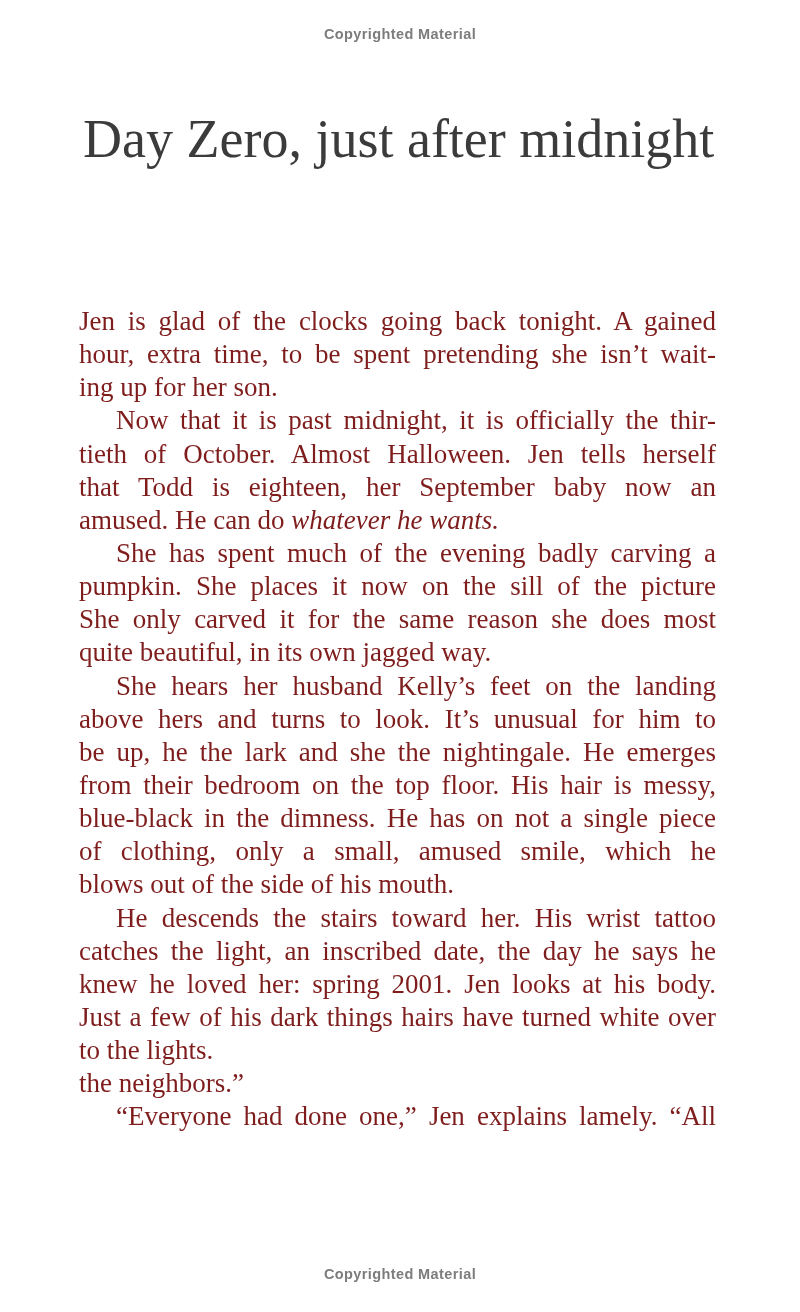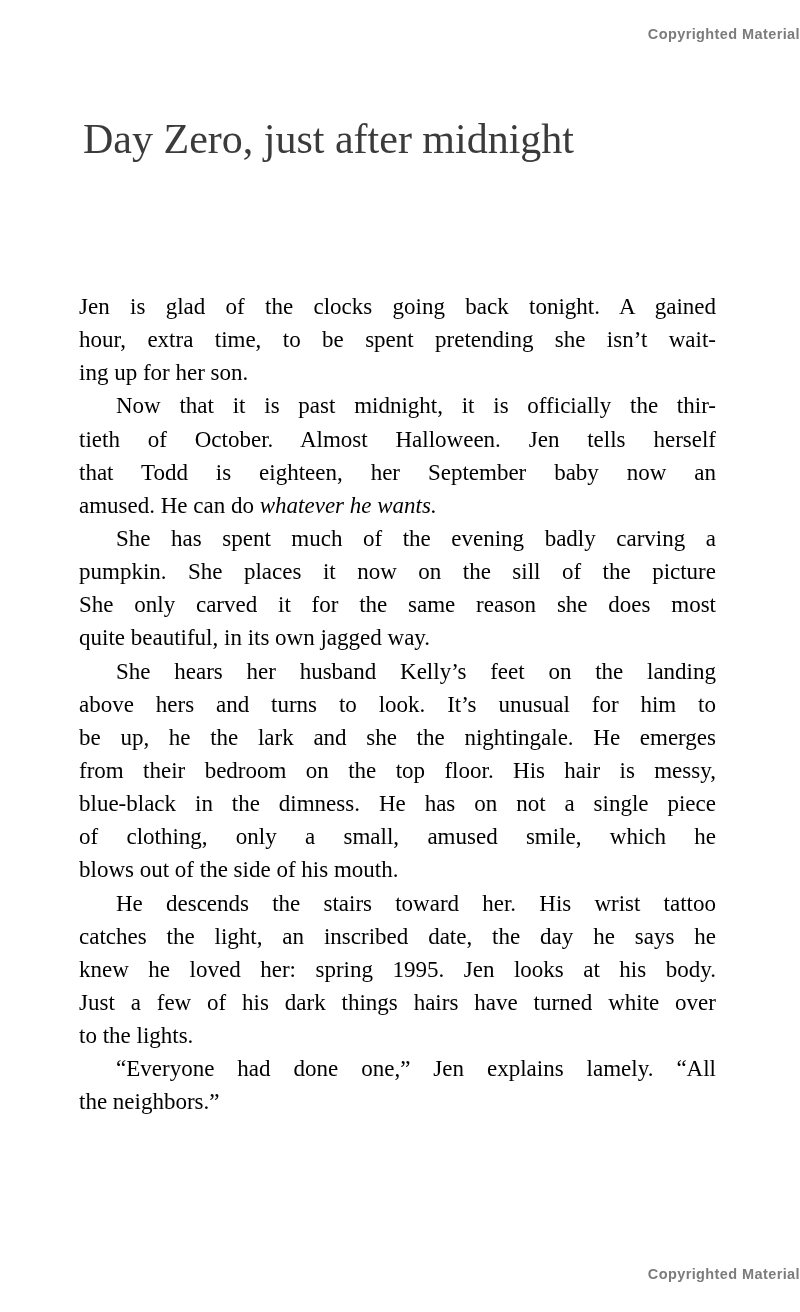--- a/index.html
+++ b/index.html
@@ -8,48 +8,48 @@
     height: 1312px;
     background: #ffffff;
     position: relative;
     overflow: hidden;
     font-family: "Liberation Serif", "DejaVu Serif", serif;
   }
   .copyright {
     position: absolute;
     left: 0;
     width: 800px;
-    text-align: right;
+    text-align: center;
     font-family: "Liberation Sans", sans-serif;
     font-size: 14.5px;
     font-weight: bold;
     letter-spacing: 0.4px;
     color: #7c7c7c;
   }
   .copyright.top { top: 26px; }
   .copyright.bottom { top: 1266px; }
   .chapter-title {
     position: absolute;
     left: 83px;
     top: 107px;
     width: 660px;
-    font-size: 42px;
+    font-size: 54px;
     font-weight: normal;
     line-height: 64px;
     color: #3b3b3b;
     white-space: nowrap;
     margin: 0;
   }
   .body-text {
     position: absolute;
     left: 79px;
-    top: 290px;
+    top: 305px;
     width: 637px;
-    color: #000000;
-    font-size: 23px;
+    color: #7f1d1d;
+    font-size: 27px;
   }
   .paragraph { margin: 0; }
   .line {
     height: 33.15px;
     line-height: 33.15px;
     overflow: hidden;
     text-align: justify;
     text-align-last: justify;
     text-justify: inter-word;
     white-space: normal;
@@ -88,23 +88,23 @@
       <div class="line"><span>above hers and turns to look. It’s unusual for him to</span></div>
       <div class="line"><span>be up, he the lark and she the nightingale. He emerges</span></div>
       <div class="line"><span>from their bedroom on the top floor. His hair is messy,</span></div>
       <div class="line"><span>blue-black in the dimness. He has on not a single piece</span></div>
       <div class="line"><span>of clothing, only a small, amused smile, which he</span></div>
       <div class="line last"><span>blows out of the side of his mouth.</span></div>
     </div>
     <div class="paragraph">
       <div class="line indent"><span>He descends the stairs toward her. His wrist tattoo</span></div>
       <div class="line"><span>catches the light, an inscribed date, the day he says he</span></div>
-      <div class="line"><span>knew he loved her: spring 1995. Jen looks at his body.</span></div>
+      <div class="line"><span>knew he loved her: spring 2001. Jen looks at his body.</span></div>
       <div class="line"><span>Just a few of his dark things hairs have turned white over</span></div>
       <div class="line last"><span>to the lights.</span></div>
     </div>
     <div class="paragraph">
+      <div class="line last"><span>the neighbors.”</span></div>
       <div class="line indent"><span>“Everyone had done one,” Jen explains lamely. “All</span></div>
-      <div class="line last"><span>the neighbors.”</span></div>
     </div>
   </div>
 
 <div class="copyright bottom">Copyrighted Material</div>
 
 </body></html>

